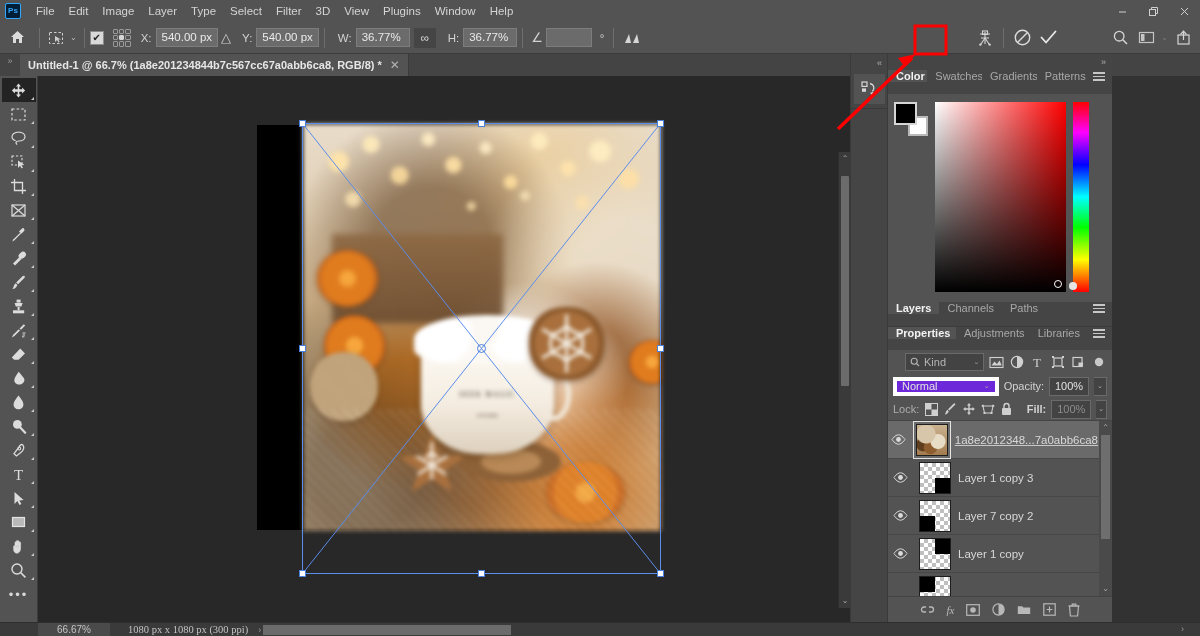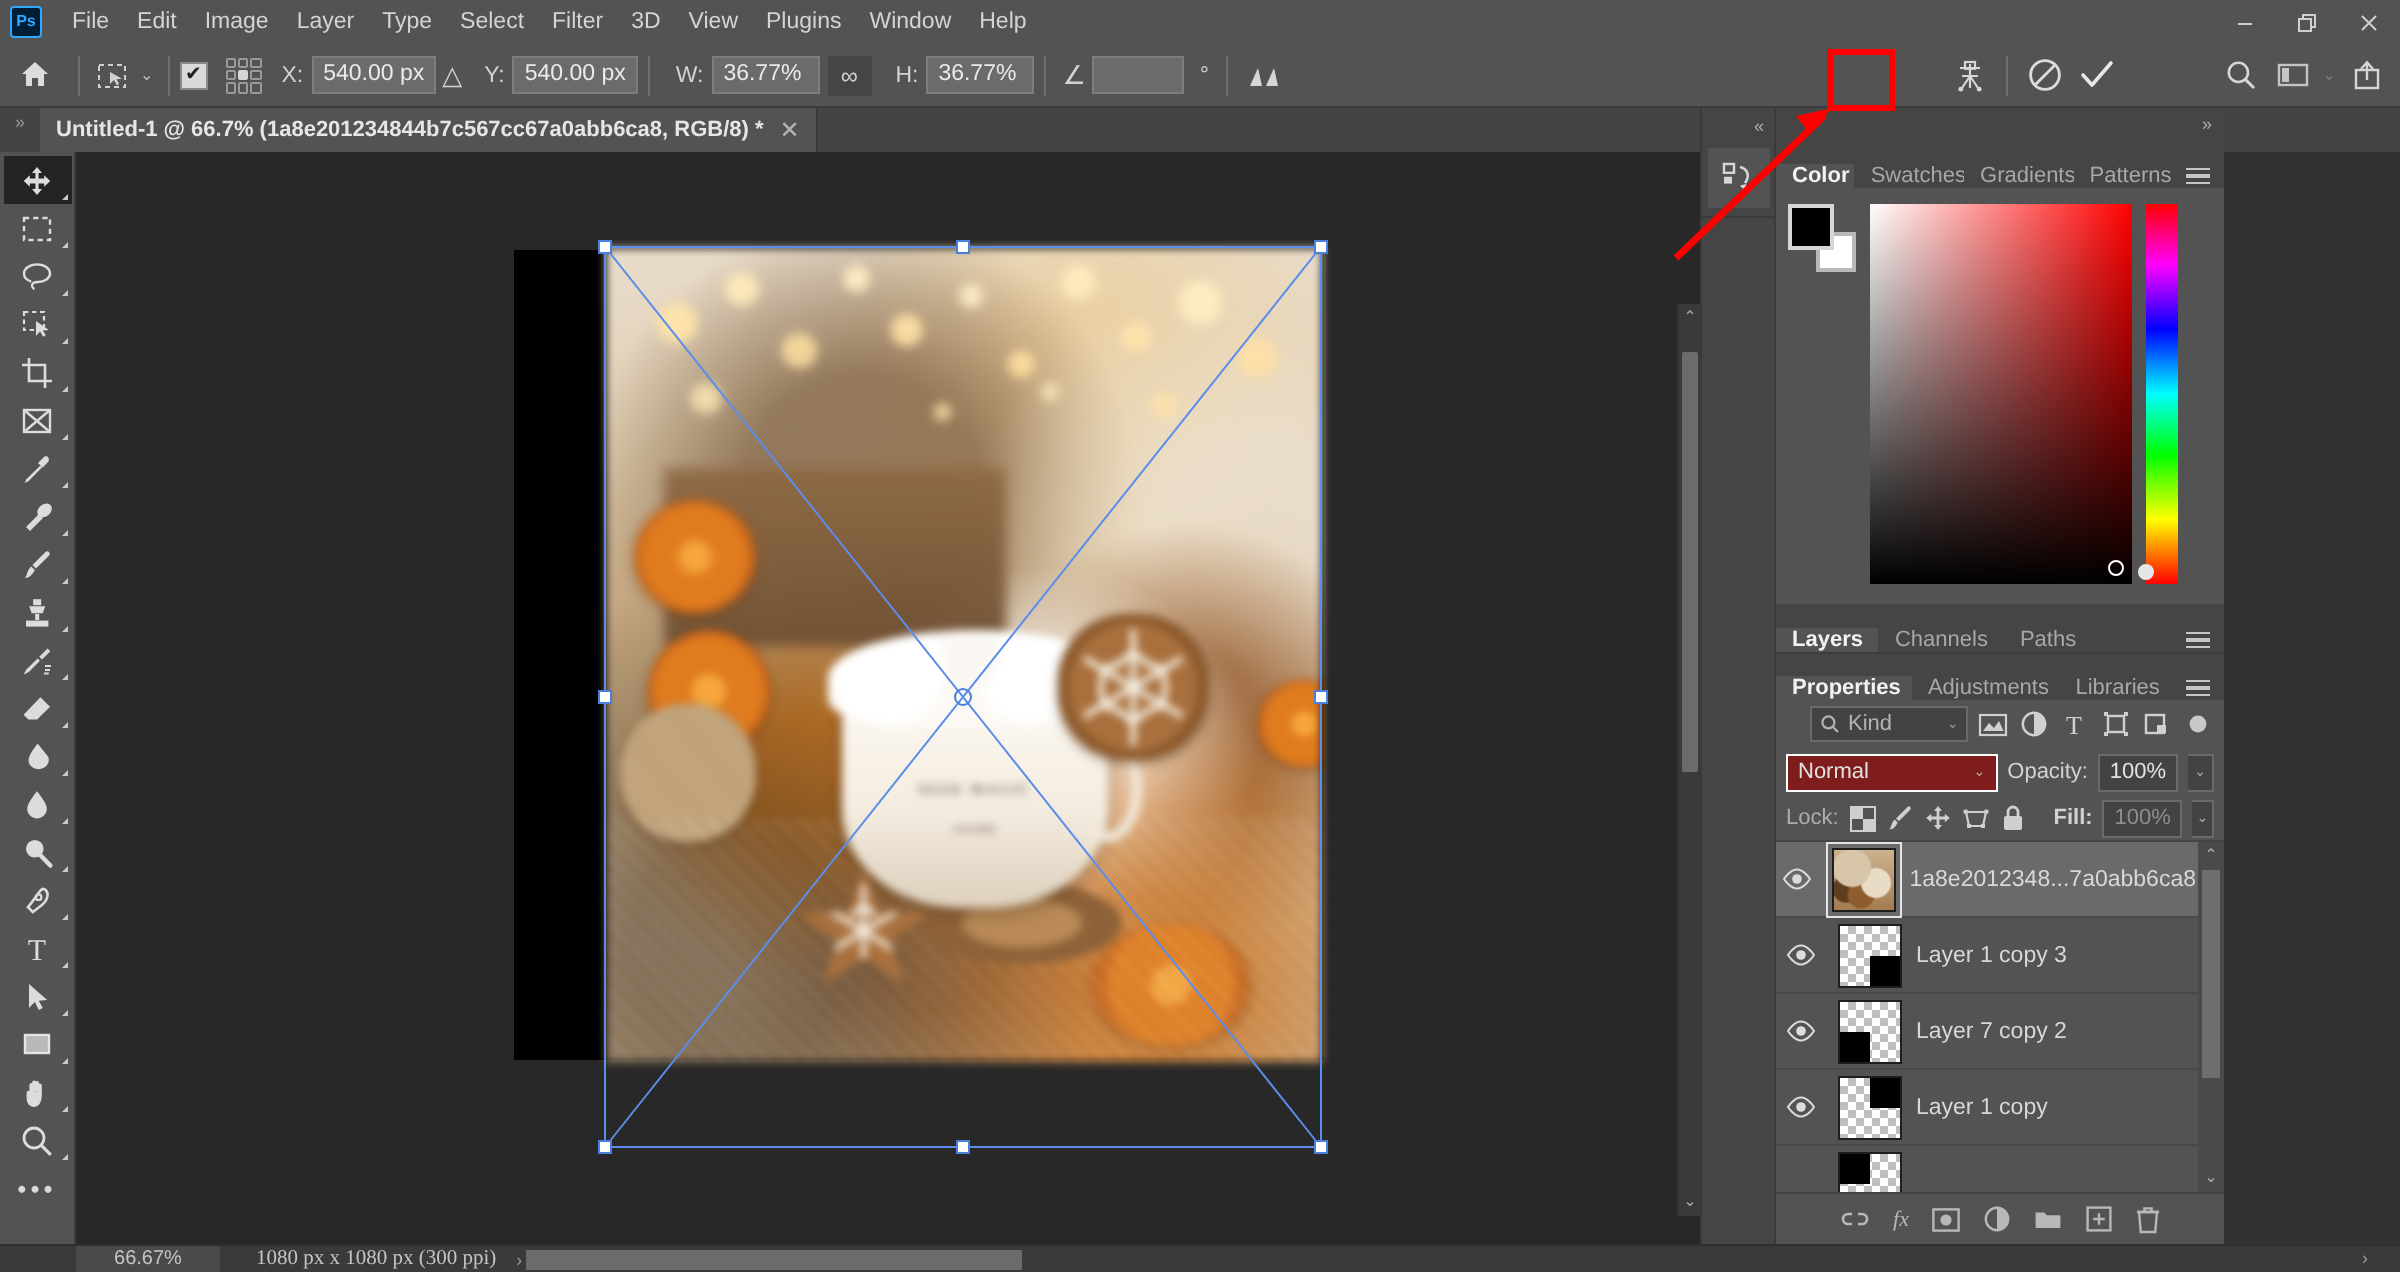--- a/index.html
+++ b/index.html
@@ -268,21 +268,21 @@
   }
   .rail-divider { height: 1px; background: #3a3a3a; margin: 4px 0 0; }
 
   .rightdock {
     position: absolute; top: 54px; right: 0; width: 225px; bottom: 14px;
     background: #535353; border-left: 1px solid #3a3a3a;
     display: flex; flex-direction: column;
   }
   .panel-collapse { height: 16px; display: flex; align-items: center; justify-content: flex-end; padding-right: 6px; color: #b0b0b0; font-size: 9px; background: #454545; }
   .tabrow {
-    display: flex; align-items: flex-end; height: 24px; background: #454545;
+    display: flex; align-items: flex-start; height: 24px; background: #454545;
   }
   .ptab {
     padding: 0 8px; display: flex; align-items: center; font-size: 11px;
     color: #a8a8a8; white-space: nowrap; overflow: hidden;
   }
   .ptab.active { background: #535353; color: #f2f2f2; font-weight: bold; }
   .pmenu { margin-left: auto; display: flex; align-items: center; padding: 0 7px; color: #c6c6c6; }
   .hamb { width: 12px; }
   .hamb i { display: block; height: 1.5px; background: #c6c6c6; margin: 2px 0; }
 
@@ -312,40 +312,40 @@
   .filterrow { display: flex; align-items: center; height: 24px; padding: 0 5px; gap: 4px; margin-left: 12px; }
   .kindbox {
     display: flex; align-items: center; gap: 4px; background: #434343;
     border: 1px solid #6a6a6a; height: 18px; padding: 0 4px; width: 90px;
     color: #b4b4b4; font-size: 11px;
   }
   .kindbox .caret { margin-left: auto; font-size: 7px; color: #9b9b9b; }
   .filt-icon { width: 19px; height: 19px; display: flex; align-items: center; justify-content: center; color: #d0d0d0; }
   .blendrow { display: flex; align-items: center; height: 24px; padding: 0 5px; gap: 5px; }
   .blendsel {
-    background: #7f1d1d; border: 1px solid #ffffff; height: 19px; flex: 1;
+    background: #6d28d9; border: 4px solid #ffffff; height: 19px; flex: 1;
     display: flex; align-items: center; padding: 0 5px; color: #e2e2e2; font-size: 11px;
   }
   .blendsel .caret { margin-left: auto; font-size: 7px; color: #adadad; }
   .smalllbl { font-size: 11px; color: #d2d2d2; }
   .numbox {
     background: #434343; border: 1px solid #6a6a6a; height: 19px; min-width: 40px;
     display: flex; align-items: center; justify-content: center; color: #e2e2e2; font-size: 11px;
   }
   .numbox.dim { color: #8d8d8d; }
   .stepper { width: 13px; height: 19px; background: #434343; border: 1px solid #6a6a6a; border-left: none; display:flex;align-items:center;justify-content:center; color: #adadad; font-size: 7px; }
   .lockrow { display: flex; align-items: center; height: 23px; padding: 0 5px; gap: 5px; border-bottom: 1px solid #444; }
   .lock-icon { width: 17px; height: 17px; display: flex; align-items: center; justify-content: center; color: #cfcfcf; }
 
   .layerlist { flex: 1; overflow: hidden; position: relative; }
   .layer {
     display: flex; align-items: center; height: 38px; gap: 7px;
     border-bottom: 1px solid #484848; padding-right: 14px;
   }
-  .layer.selected { background: #6a6a6a; }
+  .layer.selected { background: #6a6a6a; text-decoration: underline; }
   .eye { width: 24px; display: flex; align-items: center; justify-content: center; color: #dcdcdc; }
   .thumb {
     width: 32px; height: 32px; border: 1px solid #1e1e1e; flex: none;
     background-image:
       linear-gradient(45deg, #bfbfbf 25%, transparent 25%, transparent 75%, #bfbfbf 75%),
       linear-gradient(45deg, #bfbfbf 25%, #fff 25%, #fff 75%, #bfbfbf 75%);
     background-size: 8px 8px; background-position: 0 0, 4px 4px;
     position: relative; overflow: hidden;
   }
   .thumb.sel-outline { outline: 1px solid #e4e4e4; outline-offset: 2px; }

